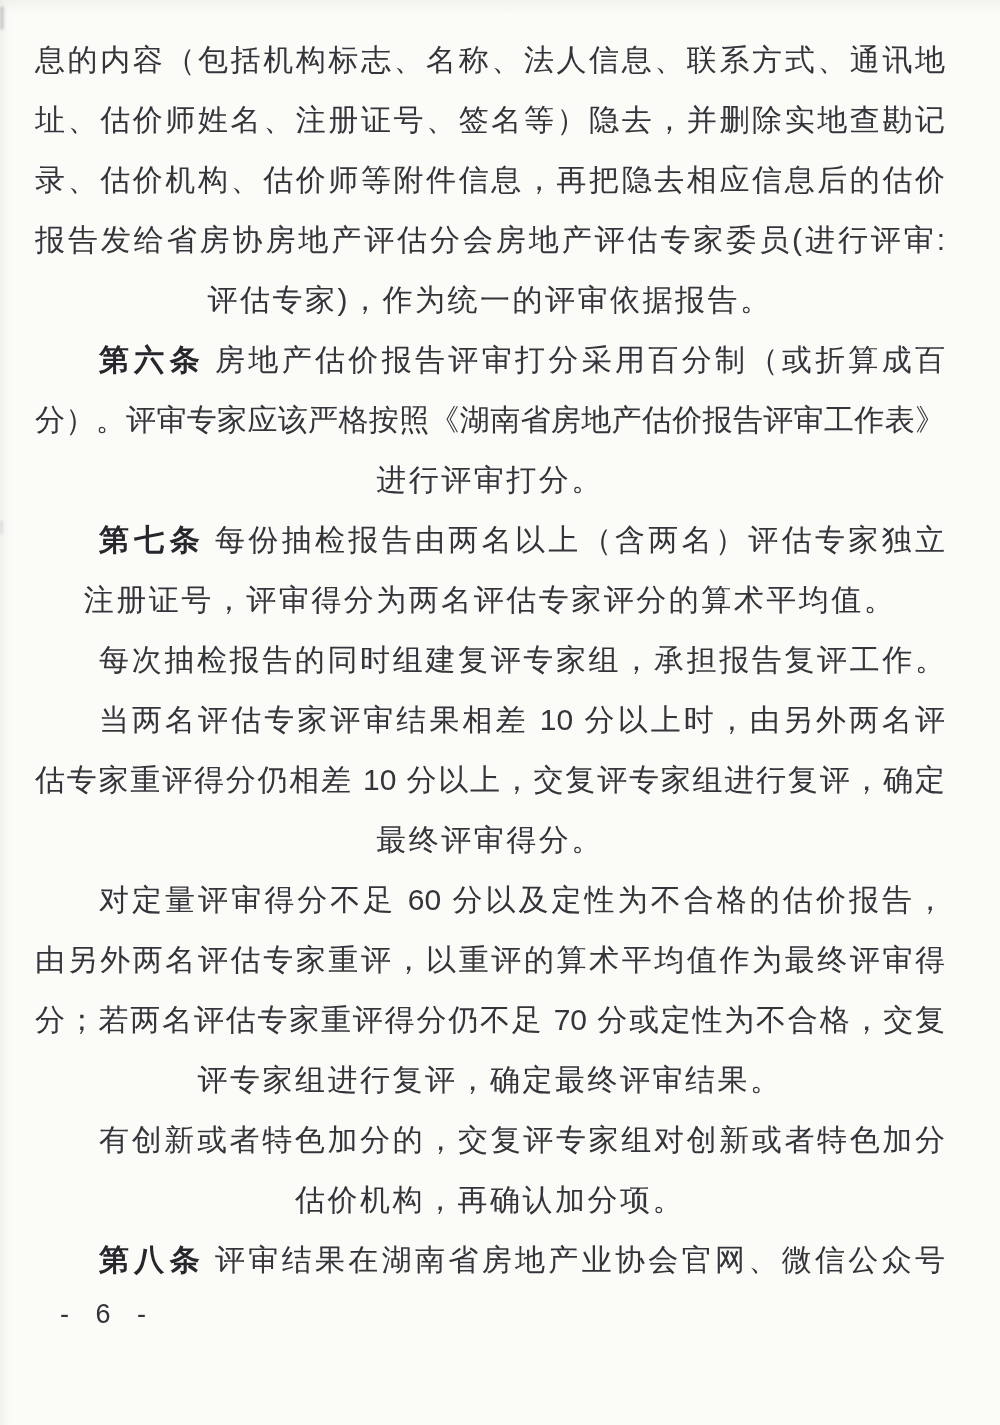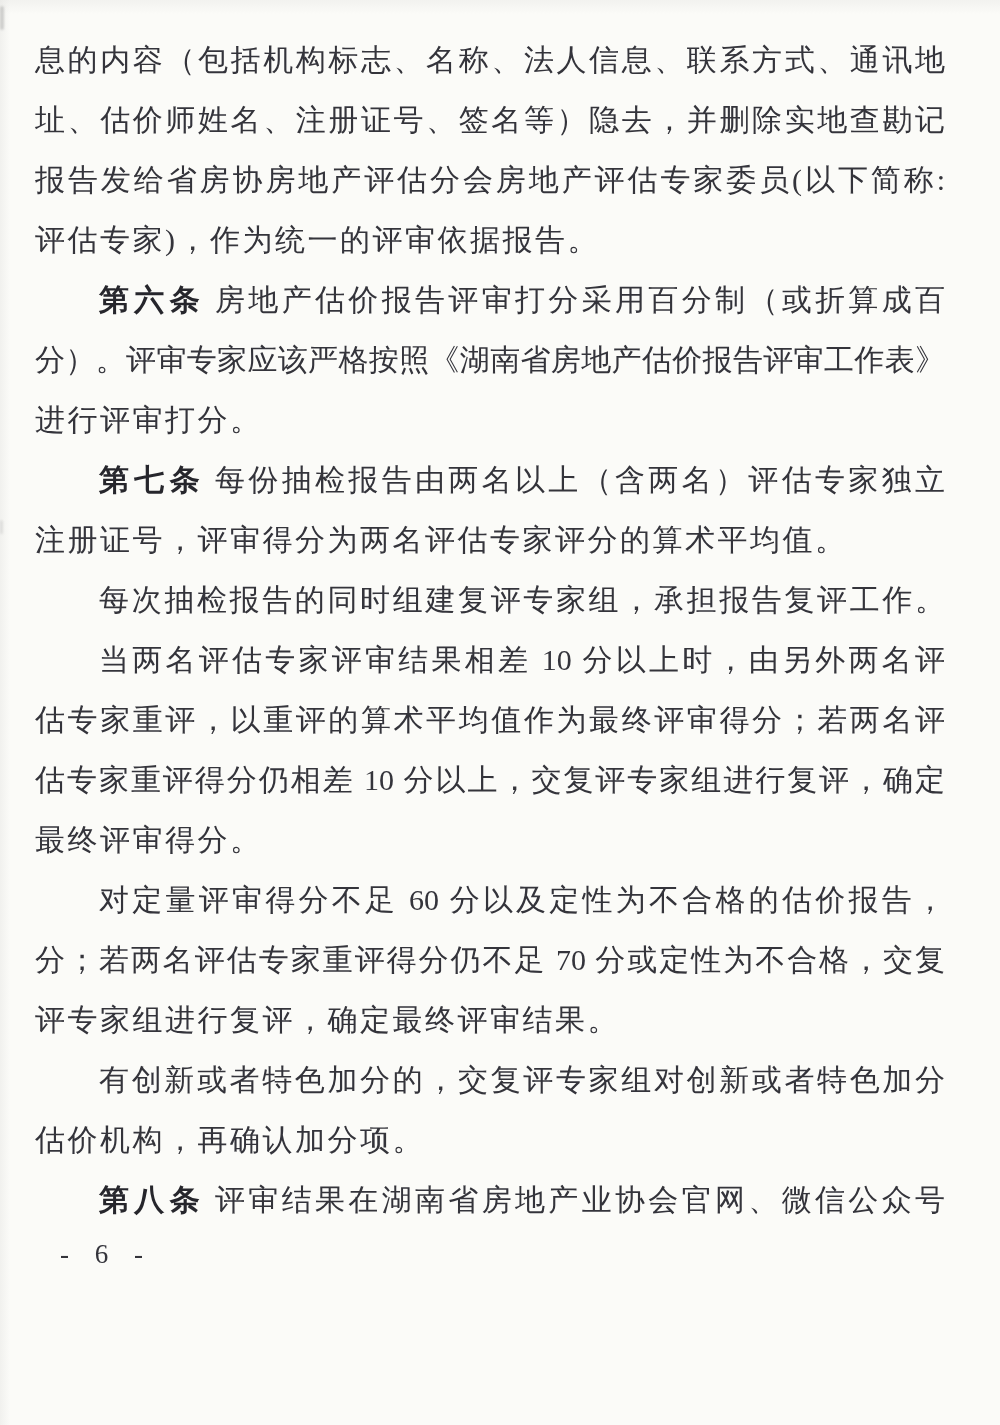--- a/index.html
+++ b/index.html
@@ -11,40 +11,41 @@
     position: relative;
     width: 1000px;
     height: 1425px;
     box-sizing: border-box;
     padding: 30px 55px 0 35px;
     background: var(--paper, #fbfbf8);
     background-image:
       linear-gradient(180deg, rgba(225,225,222,0.35) 0px, rgba(255,255,255,0) 14px),
       linear-gradient(90deg, rgba(210,210,208,0.25) 0px, rgba(255,255,255,0) 10px);
     overflow: hidden;
-    font-family: Liberation Serif, serif;
+    font-family: Liberation Sans, sans-serif;
   }
   
   .artifact {
     position: absolute;
     background: #8b8b8b;
     opacity: 0.35;
     filter: blur(1px);
     border-radius: 2px;
   }
   .artifact.a1 { left: 0; top: 6px;  width: 4px; height: 24px; }
   .artifact.a2 { left: 0; top: 520px; width: 3px; height: 14px; opacity: 0.2; }
 
   .textblock { width: 910px; }
   .line {
     height: 60px;
     line-height: 60px;
     font-size: 30px;
     color: var(--ink, #34343b);
     white-space: nowrap;
+    text-align: center;
   }
   .line.justify {
     white-space: normal;
     text-align: justify;
     text-align-last: justify;
     -moz-text-align-last: justify;
   }
   .line.left { letter-spacing: 2.5px; }
   .line.indent { padding-left: 64px; }
   .head {
@@ -67,35 +68,36 @@
 </head>
 <body>
 
 <div class="page">
   <div class="artifact a1"></div>
   <div class="artifact a2"></div>
 
   <div class="textblock">
     <div class="line justify">息的内容（包括机构标志、名称、法人信息、联系方式、通讯地</div>
     <div class="line justify">址、估价师姓名、注册证号、签名等）隐去，并删除实地查勘记</div>
-    <div class="line justify">报告发给省房协房地产评估分会房地产评估专家委员(以下简称:</div>
+    <div class="line justify">录、估价机构、估价师等附件信息，再把隐去相应信息后的估价</div>
+    <div class="line justify">报告发给省房协房地产评估分会房地产评估专家委员(进行评审:</div>
     <div class="line left">评估专家)，作为统一的评审依据报告。</div>
 
     <div class="line justify indent"><span class="head">第六条</span><span>房地产估价报告评审打分采用百分制（或折算成百</span></div>
     <div class="line justify">分）。评审专家应该严格按照《湖南省房地产估价报告评审工作表》</div>
     <div class="line left">进行评审打分。</div>
 
     <div class="line justify indent"><span class="head">第七条</span><span>每份抽检报告由两名以上（含两名）评估专家独立</span></div>
     <div class="line left">注册证号，评审得分为两名评估专家评分的算术平均值。</div>
     <div class="line justify indent">每次抽检报告的同时组建复评专家组，承担报告复评工作。</div>
     <div class="line justify indent">当两名评估专家评审结果相差 10 分以上时，由另外两名评</div>
-    <div class="line justify">估专家重评，以重评的算术平均值作为最终评审得分；若两名评</div>
     <div class="line justify">估专家重评得分仍相差 10 分以上，交复评专家组进行复评，确定</div>
     <div class="line left">最终评审得分。</div>
     <div class="line justify indent">对定量评审得分不足 60 分以及定性为不合格的估价报告，</div>
+    <div class="line justify">由另外两名评估专家重评，以重评的算术平均值作为最终评审得</div>
     <div class="line justify">分；若两名评估专家重评得分仍不足 70 分或定性为不合格，交复</div>
     <div class="line left">评专家组进行复评，确定最终评审结果。</div>
     <div class="line justify indent">有创新或者特色加分的，交复评专家组对创新或者特色加分</div>
     <div class="line left">估价机构，再确认加分项。</div>
 
     <div class="line justify indent"><span class="head">第八条</span><span>评审结果在湖南省房地产业协会官网、微信公众号</span></div>
   </div>
 
   <div class="page-number">- 6 -</div>
 </div>

